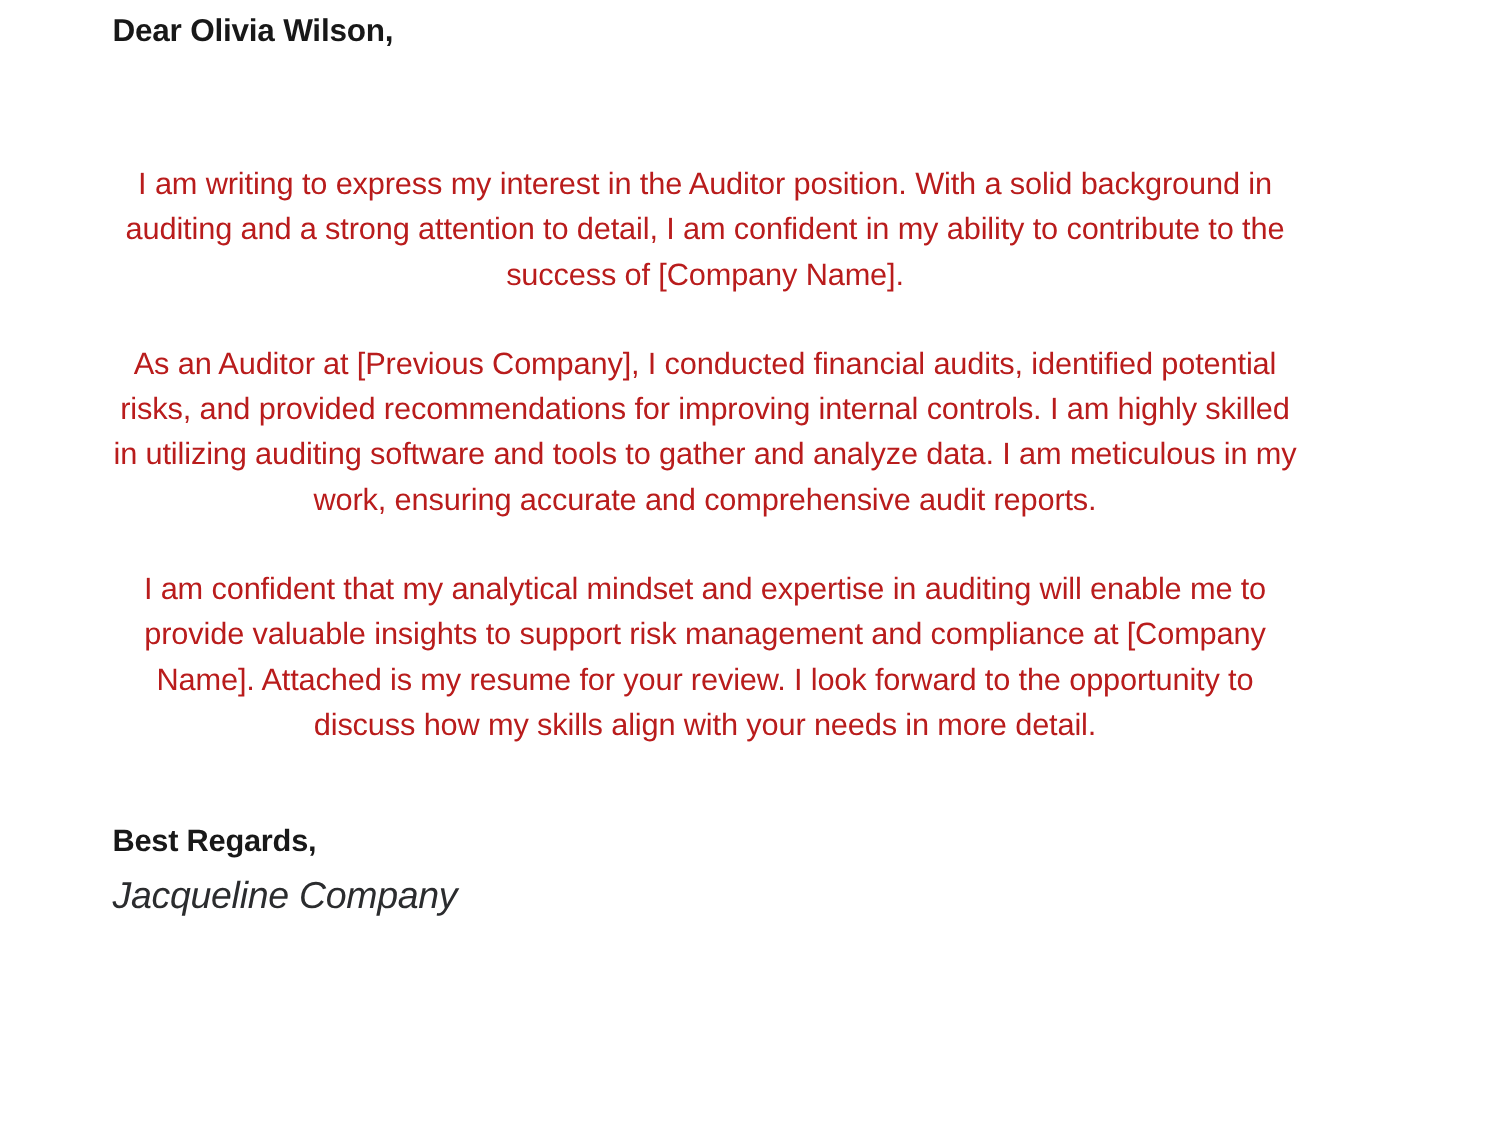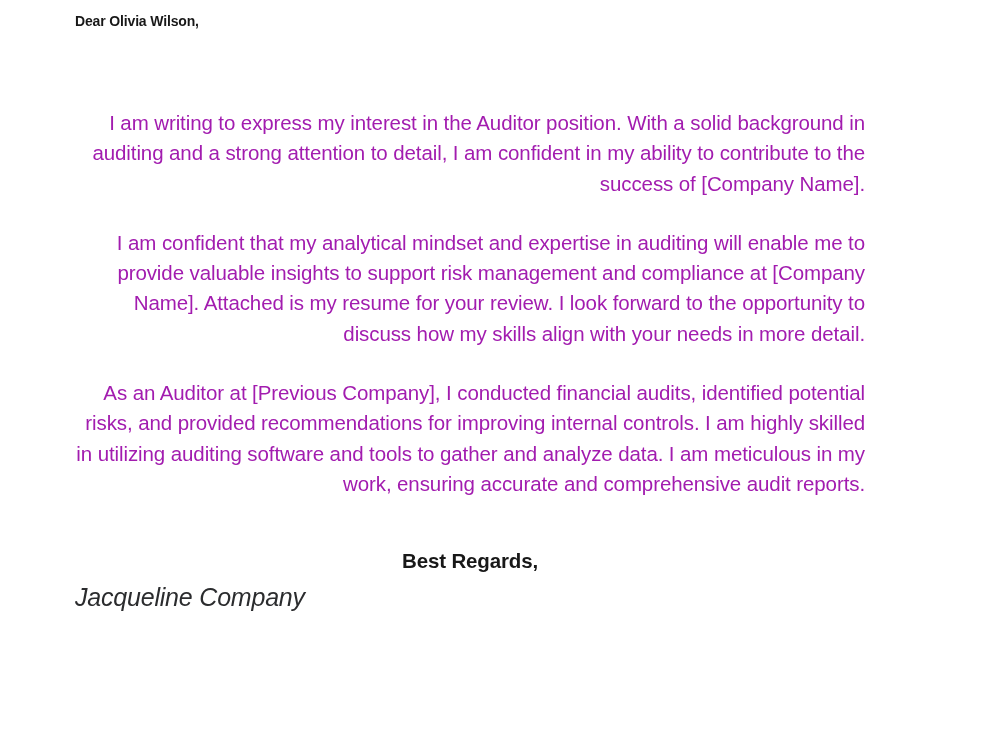--- a/index.html
+++ b/index.html
@@ -18,42 +18,42 @@
   .letter {
     position: relative;
     width: 1000px;
     height: 750px;
     background: #ffffff;
     box-sizing: border-box;
     padding: 8px 135px 0 75px;
   }
 
   .salutation {
-    font-size: 14px;
+    font-size: 21px;
     font-weight: bold;
     color: #181818;
     letter-spacing: -0.15px;
     line-height: 26px;
     margin: 0;
     padding: 0;
   }
 
   .body-block {
     margin-top: 74px;
   }
 
   .para {
     font-size: 20.5px;
     font-weight: normal;
-    color: #a21caf;
+    color: #b91c1c;
     line-height: 30.3px;
     letter-spacing: -0.1px;
     margin: 16px 0 29px 0;
     max-width: 795px;
-    text-align: right;
+    text-align: center;
   }
 
   .para:last-child {
     margin-bottom: 0;
   }
 
   .para.thanks {
     margin-top: 21px;
     margin-bottom: 0;
   }
@@ -62,21 +62,20 @@
     margin-top: 48px;
   }
 
   .closing {
     font-size: 20.5px;
     font-weight: bold;
     color: #181818;
     letter-spacing: -0.15px;
     line-height: 27px;
     margin: 0;
-    text-align: center;
   }
 
   .signature {
     font-size: 25px;
     font-style: italic;
     font-weight: normal;
     color: #2b2c2e;
     letter-spacing: -0.2px;
     line-height: 34px;
     margin: 6px 0 0 0;
@@ -86,23 +85,23 @@
 <body>
 
 <div class="letter">
 
   <p class="salutation">Dear Olivia Wilson,</p>
 
   <div class="body-block">
 
     <p class="para">I am writing to express my interest in the Auditor position. With a solid background in auditing and a strong attention to detail, I am confident in my ability to contribute to the success of [Company Name].</p>
 
+    <p class="para">As an Auditor at [Previous Company], I conducted financial audits, identified potential risks, and provided recommendations for improving internal controls. I am highly skilled in utilizing auditing software and tools to gather and analyze data. I am meticulous in my work, ensuring accurate and comprehensive audit reports.</p>
+
     <p class="para">I am confident that my analytical mindset and expertise in auditing will enable me to provide valuable insights to support risk management and compliance at [Company Name]. Attached is my resume for your review. I look forward to the opportunity to discuss how my skills align with your needs in more detail.</p>
-
-    <p class="para">As an Auditor at [Previous Company], I conducted financial audits, identified potential risks, and provided recommendations for improving internal controls. I am highly skilled in utilizing auditing software and tools to gather and analyze data. I am meticulous in my work, ensuring accurate and comprehensive audit reports.</p>
 
 
   </div>
 
   <div class="closing-block">
 
     <p class="closing">Best Regards,</p>
 
     <p class="signature">Jacqueline Company</p>
 

